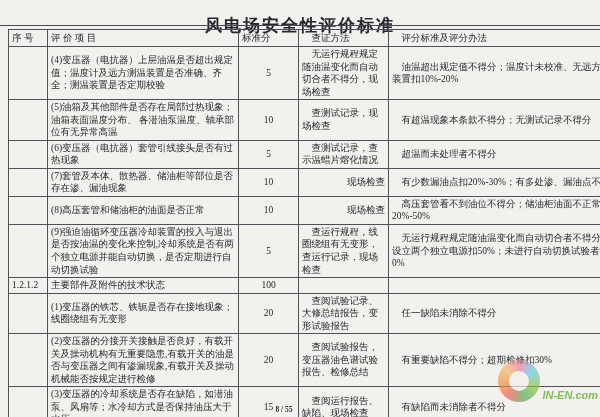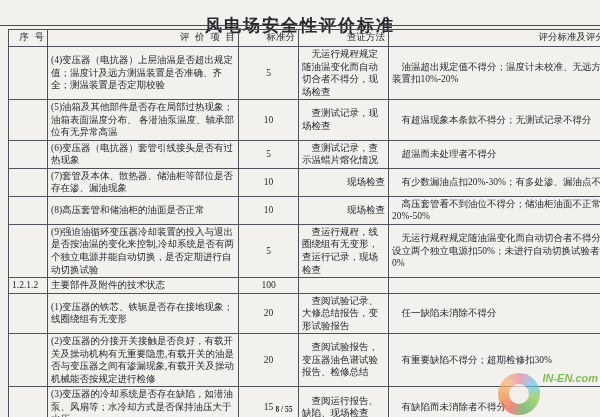--- a/index.html
+++ b/index.html
@@ -19,34 +19,34 @@
   }
   table.std {
     position:absolute; left:8px; top:29px; width:584px;
     border-collapse:collapse; table-layout:fixed;
     font-size:9.5px; line-height:1.32;
   }
   table.std th, table.std td {
     border:1px solid #50505a; padding:1px 3px; vertical-align:middle;
     word-break:break-all; overflow:hidden;
   }
-  table.std th { font-weight:normal; text-align:right; height:14px;font-family:Liberation Mono, monospace; }
+  table.std th { font-weight:normal; text-align:left; height:14px; }
   .col-no       { width:32px;  text-align:left; }
   .col-item     { width:184px; text-align:left;margin-top:40px; }
   .col-score    { width:53px;  text-align:center; }
   .col-method   { width:83px;  text-align:left; text-indent:1em; }
   .col-criteria { width:232px; text-align:left; text-indent:1em; }
   td.center     { text-align:right; text-indent:0; }
   .page-number {
     position:absolute; left:8px; right:40px; bottom:3px;
     text-align:center; font-size:7.5px; font-weight:bold; color:#2a2a32;
   }
   .watermark {
-    position:absolute; right:2px; bottom:2px;
-    display:flex; align-items:flex-start; gap:2px; opacity:0.85;
+    position:absolute; right:2px; bottom:15px;
+    display:flex; align-items:flex-end; gap:2px; opacity:0.85;
   }
   .wm-logo {
     position:relative; width:42px; height:42px; border-radius:50%;
     background:conic-gradient(from 210deg,
       #e85a50, #f08c3c, #f5b56a, #e87fa0, #5bc8f0, #8cc63f, #4caf50, #e85a50);
     opacity:0.8; flex:0 0 auto;
   }
   .wm-logo::after {
     content:""; position:absolute; left:11px; top:11px; width:20px; height:20px;
     border-radius:50%; background:#f3f1ed;

